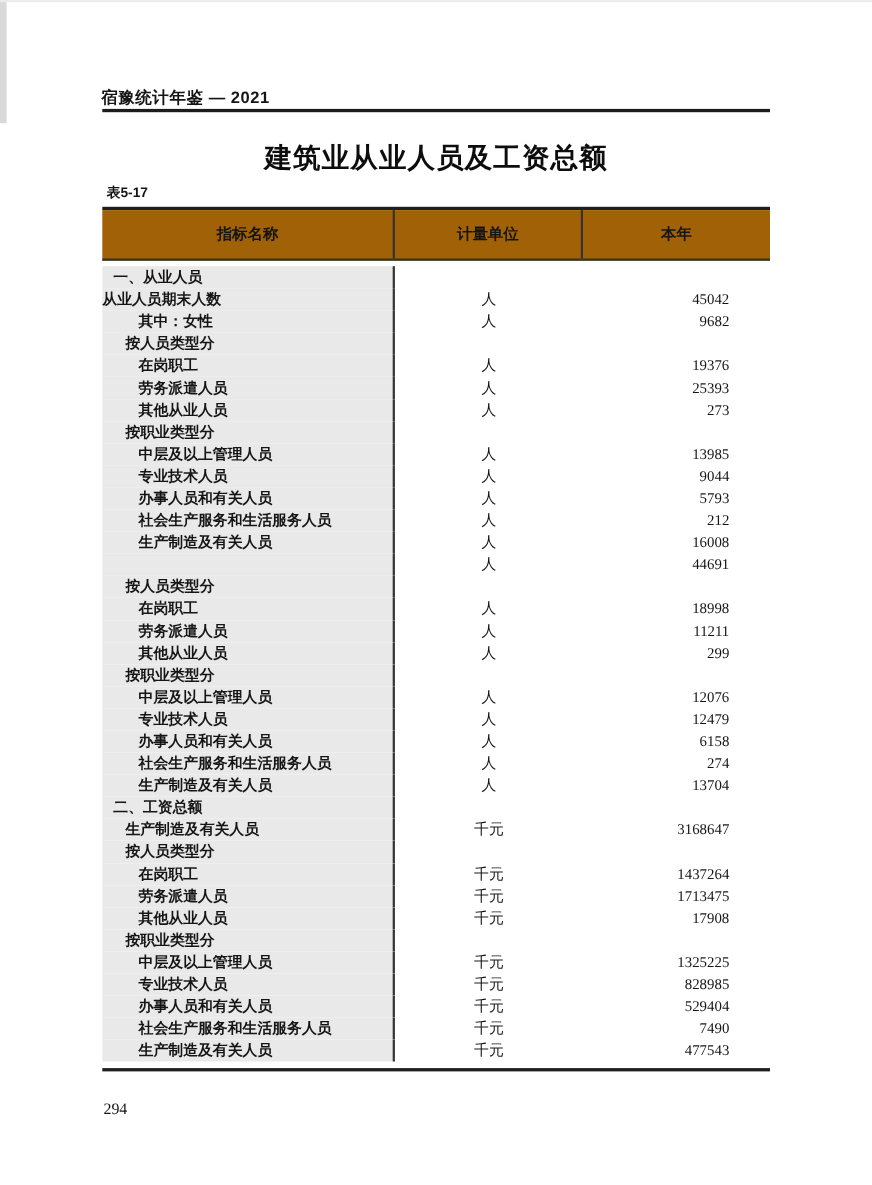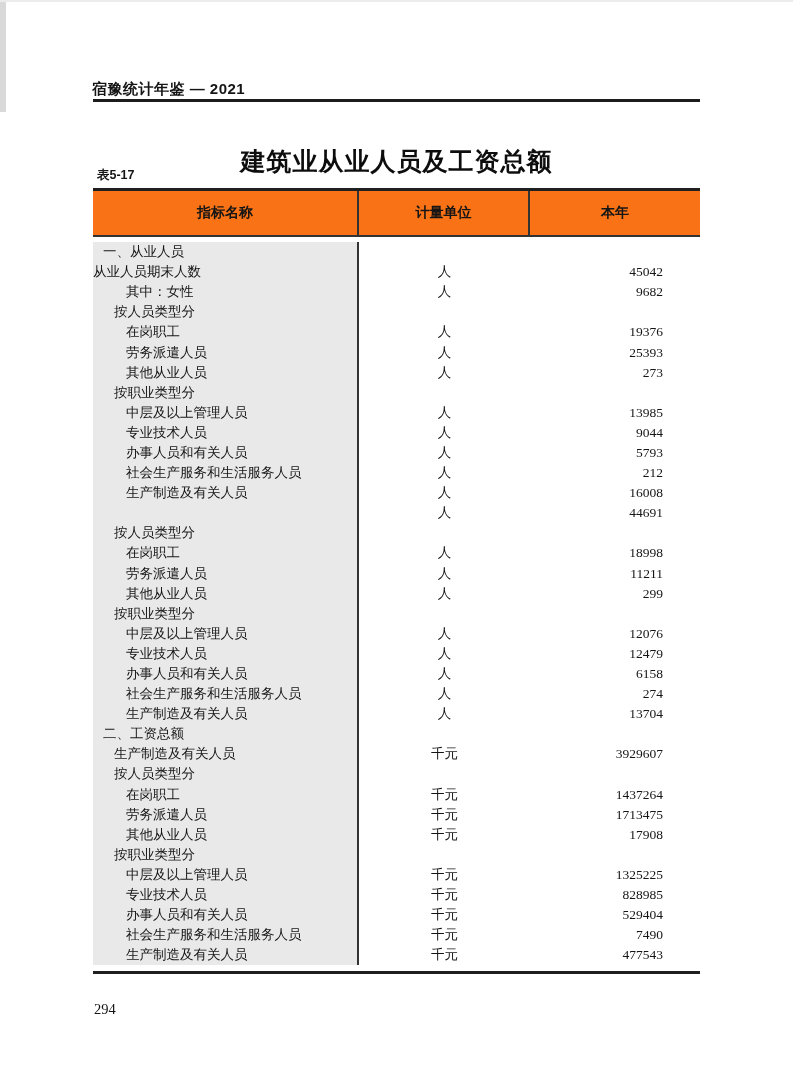--- a/index.html
+++ b/index.html
@@ -31,53 +31,52 @@
   .head-rule {
     position: absolute; left: 93px; top: 99px;
     width: 607px; height: 3px; background: #1c1c1c;
   }
   .doc-title {
     position: absolute; left: 93px; top: 127px; width: 607px;
     text-align: center;
     font-family: "Liberation Sans", "DejaVu Sans", sans-serif;
     font-weight: bold; font-size: 25px; letter-spacing: 1px;
     color: #0d0d0d;
-    margin-top: 18px;
   }
   .table-label {
     position: absolute; left: 97px; top: 167px;
     font-family: "Liberation Sans", "DejaVu Sans", sans-serif;
     font-weight: bold; font-size: 12.5px; color: #151515;
   }
   .stat-table {
     position: absolute; left: 93px; top: 188px; width: 607px;
     border-top: 3px solid #1f1f1f;
     border-bottom: 3px solid #1f1f1f;
   }
   .thead {
     display: flex; height: 46px;
-    background: #f97316;
+    background: #a16207;
     border-bottom: 2px solid #333333;
     font-family: "Liberation Sans", "DejaVu Sans", sans-serif;
     font-weight: bold; font-size: 14px; color: #151515;
   }
   .th { display: flex; align-items: center; justify-content: center; }
   .th-indicator { width: 266px; border-right: 2px solid #333333; }
   .th-unit { width: 171px; border-right: 2px solid #333333; }
   .th-year { flex: 1; }
   .tbody { padding: 5px 0 6px 0; }
   .tr { display: flex; height: 20.1px; font-size: 13.5px; color: #151515; }
   .td { display: flex; align-items: center; }
   .td-indicator {
     width: 266px; background: #e9e9e9;
     border-right: 2px solid #333333;
   }
   .td-unit { width: 171px; justify-content: center; }
   .td-value { flex: 1; justify-content: flex-end; padding-right: 37px; }
-  .row-label { white-space: nowrap; }
+  .row-label { white-space: nowrap; font-weight: bold; }
   .page-number {
     position: absolute; left: 94px; top: 1001px;
     font-size: 14.5px; color: #151515;
   }
 </style>
 </head>
 <body>
 
 <div class="page">
   <div class="edge-left"></div>
@@ -294,21 +293,21 @@
     </div>
     <div class="td td-unit"></div>
     <div class="td td-value"></div>
   </div>
 
   <div class="tr">
     <div class="td td-indicator">
       <span class="row-label" style="padding-left: 21px;">生产制造及有关人员</span>
     </div>
     <div class="td td-unit">千元</div>
-    <div class="td td-value">3929607</div>
+    <div class="td td-value">3168647</div>
   </div>
 
   <div class="tr">
     <div class="td td-indicator">
       <span class="row-label" style="padding-left: 21px;">按人员类型分</span>
     </div>
     <div class="td td-unit"></div>
     <div class="td td-value"></div>
   </div>
 

